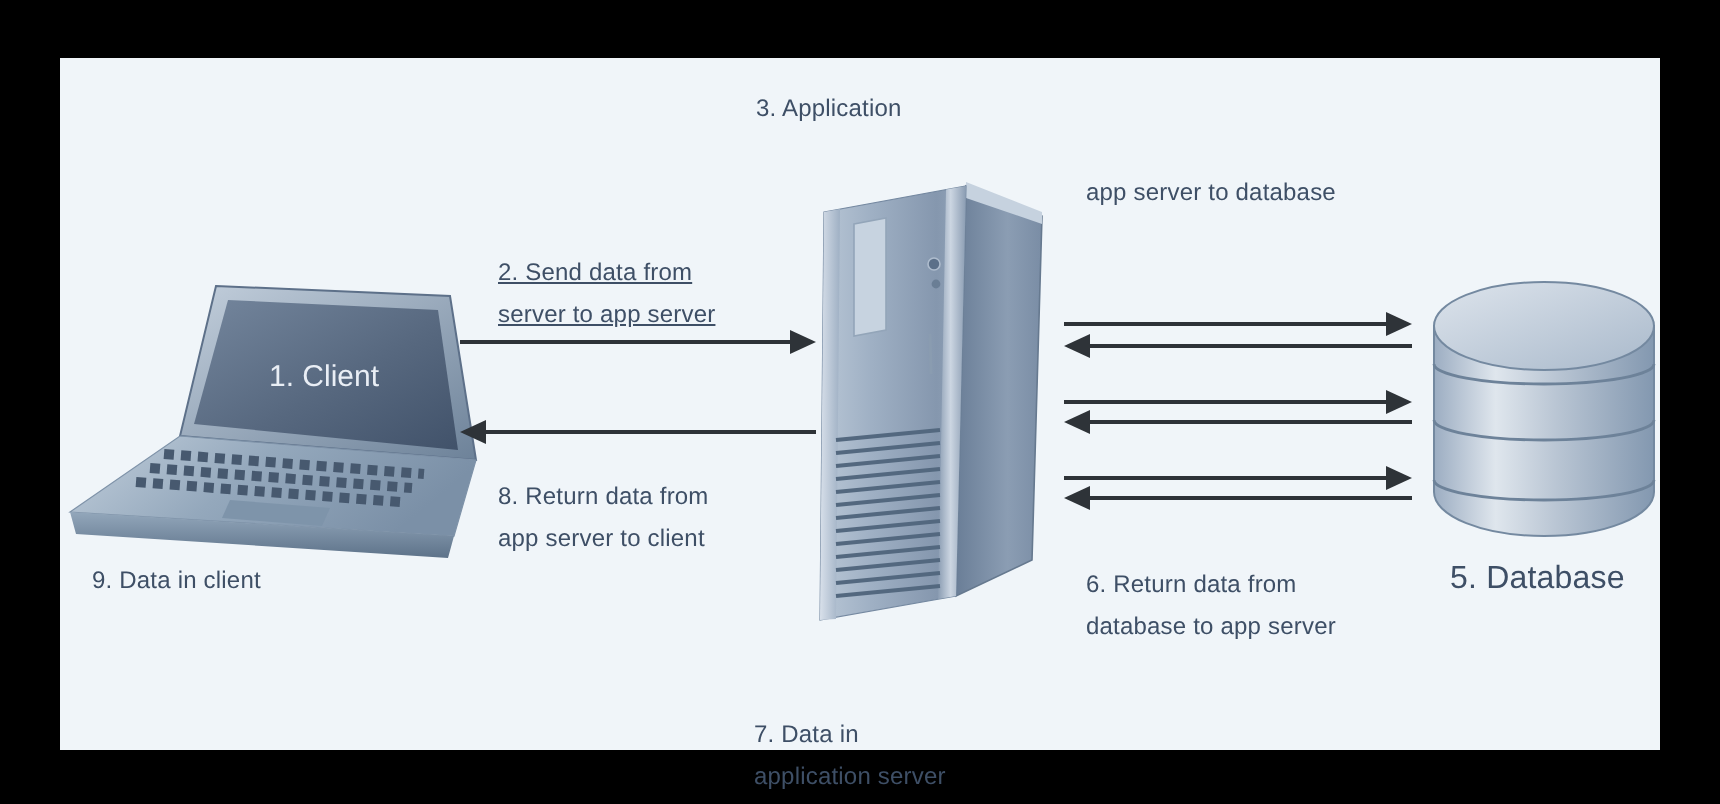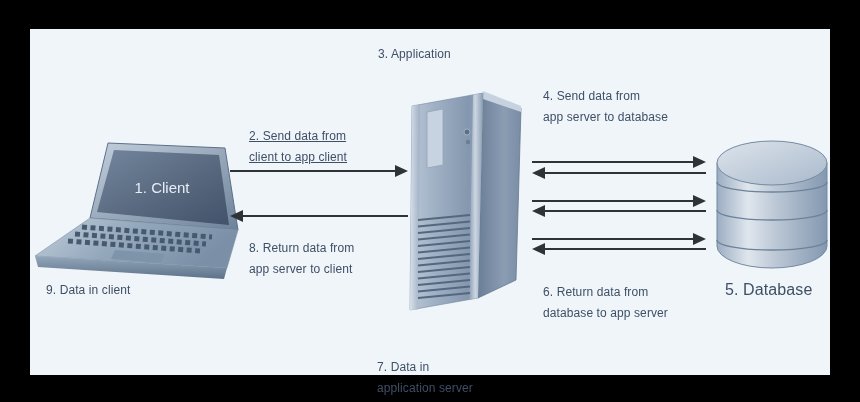--- a/index.html
+++ b/index.html
@@ -164,30 +164,29 @@
     <div class="arr l" style="left:515px;top:181px;width:161px;"></div>
     <div class="arr r" style="left:502px;top:209px;width:161px;"></div>
     <div class="arr l" style="left:515px;top:219px;width:161px;"></div>
 
     <div class="lbl" style="left:348px;top:15px;">
       <div>3. Application</div>
     </div>
 
     <div class="lbl" style="left:219px;top:97px;text-decoration:underline;">
       <div>2. Send data from</div>
-      <div>client to app client</div>
+      <div>server to app server</div>
     </div>
 
     <div class="lbl" style="left:219px;top:198px;margin-top:11px;">
       <div>8. Return data from</div>
       <div>app server to client</div>
     </div>
 
     <div class="lbl" style="left:513px;top:57px;">
-      <div>4. Send data from</div>
       <div>app server to database</div>
     </div>
 
     <div class="lbl" style="left:513px;top:253px;">
       <div>6. Return data from</div>
       <div>database to app server</div>
     </div>
 
     <div class="lbl" style="left:347px;top:288px;margin-top:40px;">
       <div>7. Data in</div>

